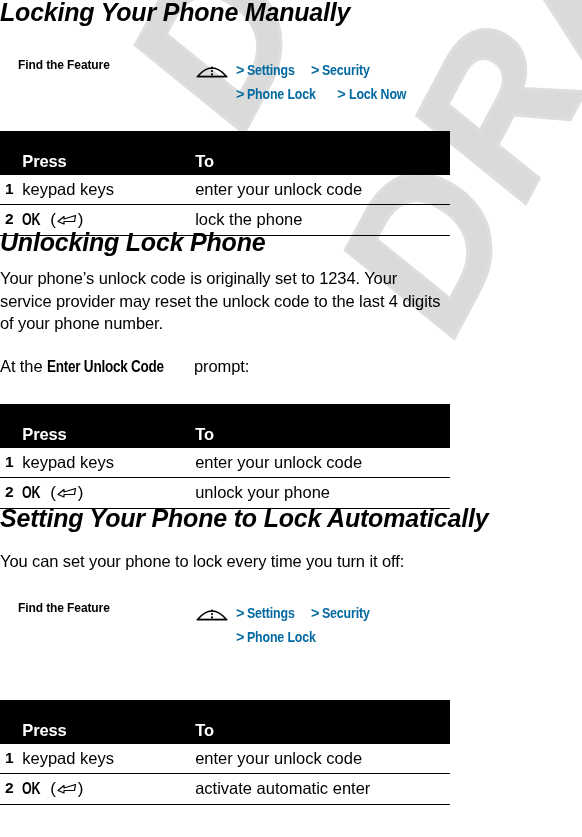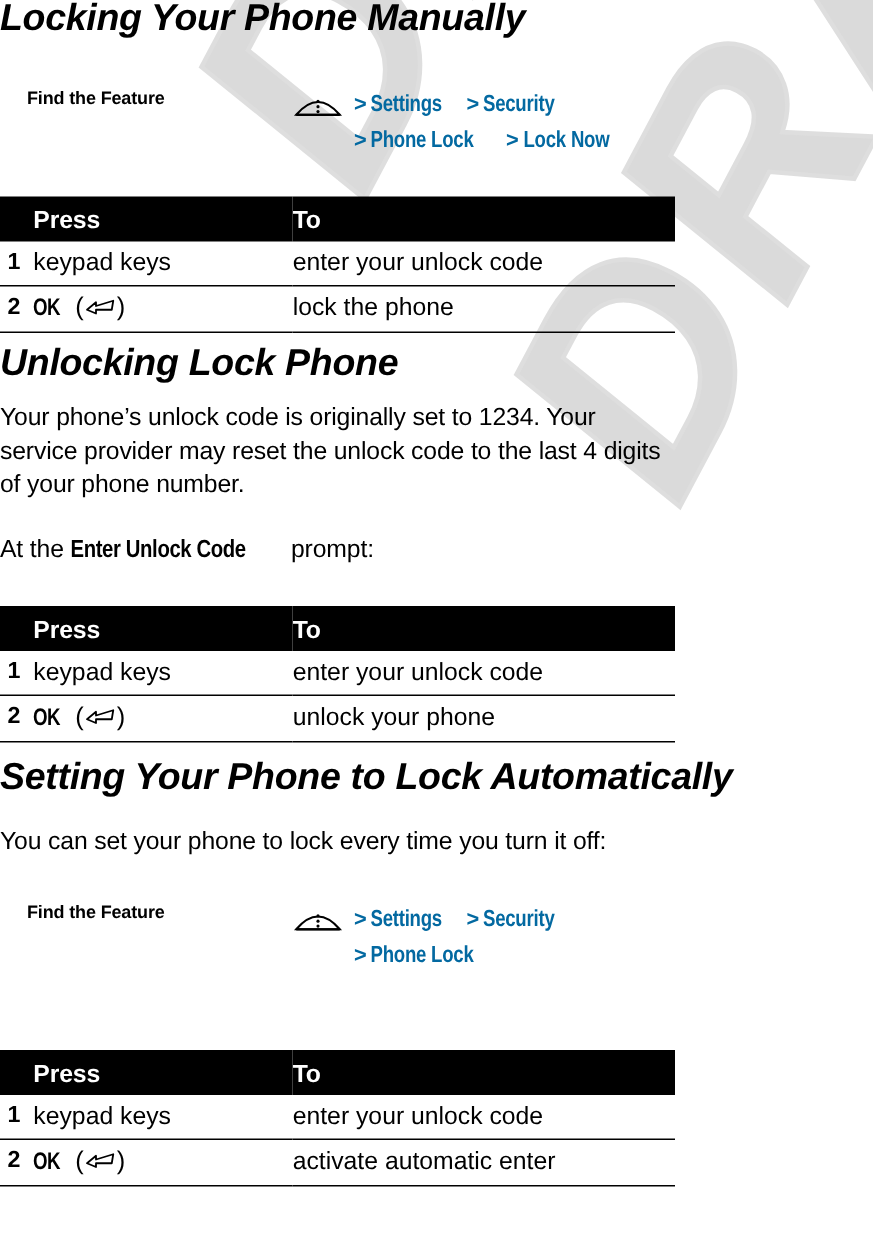--- a/index.html
+++ b/index.html
@@ -127,21 +127,21 @@
   .ptable {
     width: 450px;
     border-collapse: collapse;
     table-layout: fixed;
   }
   .ptable .hdr td {
     background: #000000;
     color: #ffffff;
     font-size: 16.5px;
     font-weight: bold;
-    padding: 7px 0 4px 0;
+    padding: 21px 0 4px 0;
     letter-spacing: -0.1px;
   }
   .ptable td {
     vertical-align: top;
     font-size: 16.5px;
     padding: 0;
   }
   .ptable .c-num   { width: 22px;  padding-left: 5px; }
   .ptable .c-press { width: 171px; }
   .ptable .c-to    { width: 252px; }

